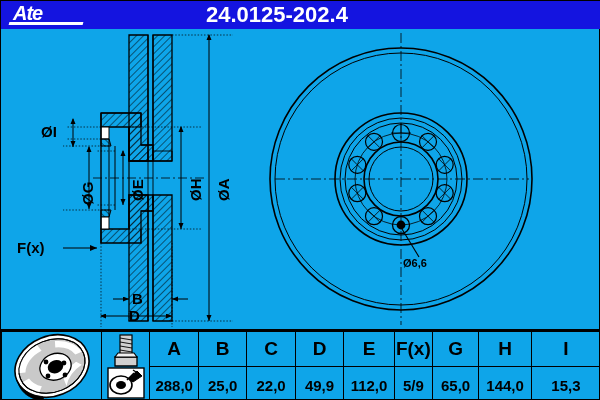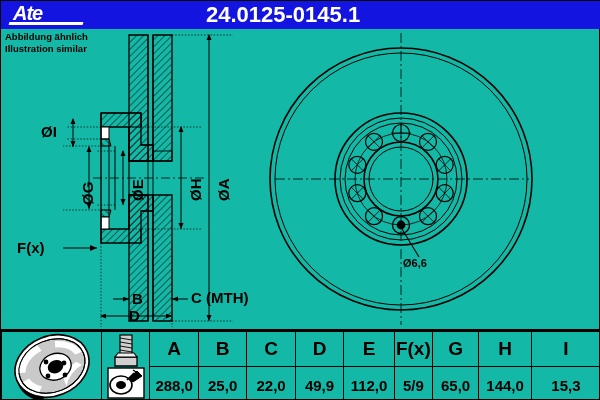--- a/index.html
+++ b/index.html
@@ -1,17 +1,17 @@
 <!DOCTYPE html>
 <html><head>
 <meta charset="utf-8">
 <style>
   html,body{margin:0;padding:0;background:#fff;}
   body{width:600px;height:400px;font-family:"Liberation Sans",sans-serif;overflow:hidden;position:relative;}
-  #root{position:relative;width:600px;height:400px;background:#14b8a6;box-sizing:border-box;border:1px solid #000;}
+  #root{position:relative;width:600px;height:400px;background:#0ea5e9;box-sizing:border-box;border:1px solid #000;}
 
   
   .header{position:absolute;left:0;top:0;width:600px;height:28px;background:#1414e0;}
   .logo{position:absolute;left:8px;top:2px;width:78px;height:24px;color:#fff;}
   .logo .logotext{position:absolute;left:4px;top:0px;font-size:20px;font-style:italic;font-weight:bold;letter-spacing:-1px;
      font-family:"Liberation Sans",sans-serif;color:#fff;line-height:20px;}
   .logo .logobar{position:absolute;left:0px;top:19px;width:74px;height:3px;background:#fff;
      transform:skewX(-16deg);}
   .hdr-part{position:absolute;left:205px;top:1px;font-size:22px;font-weight:bold;color:#fff;letter-spacing:0px;}
   .hdr-ref{position:absolute;left:392px;top:1px;font-size:22px;font-weight:bold;color:#fff;}
@@ -41,27 +41,23 @@
 </head>
 <body>
 
 <div id="root">
 
   <div class="header">
     <div class="logo">
       <div class="logotext">Ate</div>
       <div class="logobar"></div>
     </div>
-    <div class="hdr-part">24.0125-0145.1</div>
+    <div class="hdr-part">24.0125-202.4</div>
   </div>
 
-  <div class="notes">
-    <div>Abbildung ähnlich</div>
-    <div>Illustration similar</div>
-  </div>
 
   <div class="drawing">
 
     <svg class="svgwrap" viewBox="0 0 600 298">
       <defs>
         <pattern id="hatchR" width="5" height="5" patternTransform="rotate(45)" patternUnits="userSpaceOnUse">
           <line x1="0" y1="0" x2="0" y2="5" stroke="#000" stroke-width="1"></line>
         </pattern>
         <pattern id="hatchL" width="5" height="5" patternTransform="rotate(-45)" patternUnits="userSpaceOnUse">
           <line x1="0" y1="0" x2="0" y2="5" stroke="#000" stroke-width="1"></line>
@@ -219,21 +215,20 @@
     <div class="dim vert" style="left:128px;top:172px;">ØE</div>
 
     <div class="dim vert" style="left:186px;top:172px;">ØH</div>
 
     <div class="dim vert" style="left:214px;top:172px;">ØA</div>
 
     <div class="dim" style="left:16px;top:210px;">F(x)</div>
 
     <div class="dim" style="left:131px;top:261px;">B</div>
 
-    <div class="dim" style="left:190px;top:260px;">C (MTH)</div>
 
     <div class="dim" style="left:128px;top:278px;">D</div>
 
     <div class="dim small" style="left:402px;top:228px;">Ø6,6</div>
   </div>
 
   <div class="table">
     <table class="tbl">
       <tbody>
           <tr class="hdrrow">

